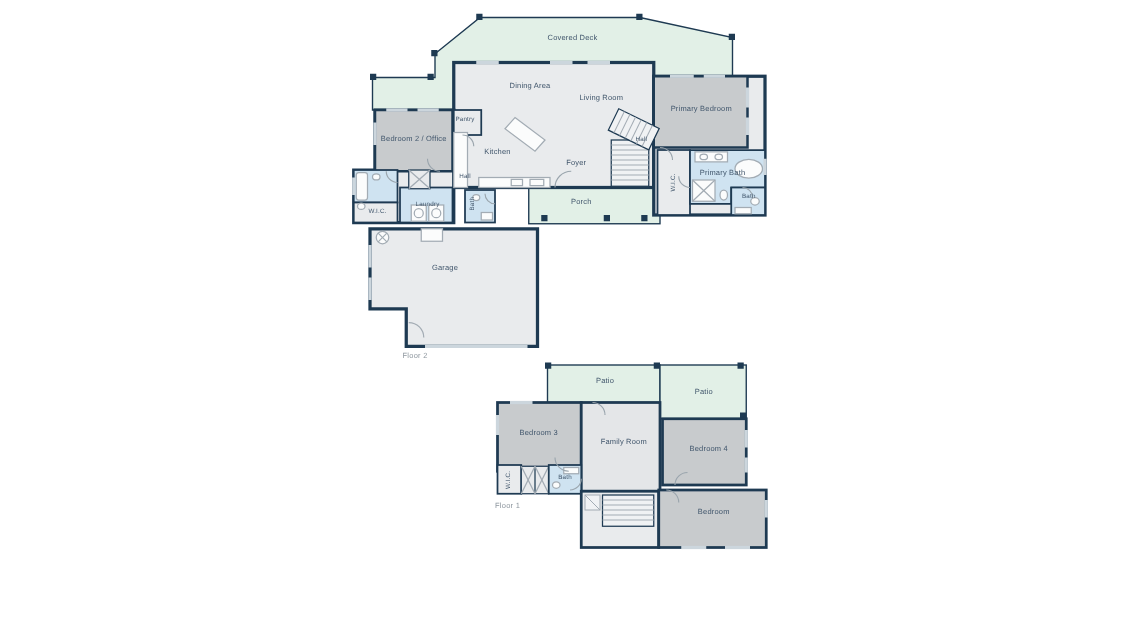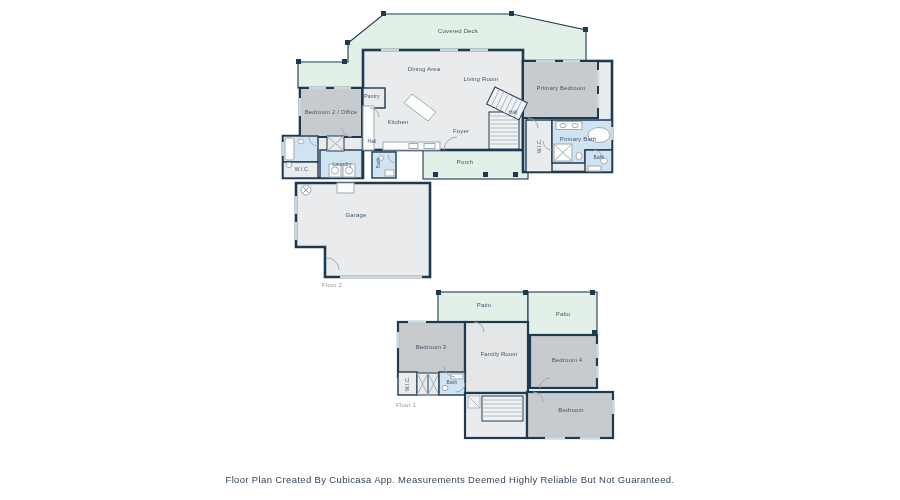--- a/index.html
+++ b/index.html
@@ -281,15 +281,14 @@
   <span class="room-label" style="left:563px;top:314px">Patio</span>
   <span class="room-label" style="left:431px;top:347px">Bedroom 3</span>
   <span class="room-label" style="left:499px;top:354px">Family Room</span>
   <span class="room-label" style="left:567px;top:360px">Bedroom 4</span>
   <span class="room-label vert" style="left:407px;top:384px">W.I.C.</span>
   <span class="room-label tiny" style="left:452px;top:382px">Bath</span>
   <span class="room-label" style="left:571px;top:410px">Bedroom</span>
   <span class="floor-label" style="left:396px;top:402px">Floor 1</span>
 </div>
 
-<div class="footer">Floor Plan Created By Cubicasa App. Measurements Deemed Highly Reliable But Not Guaranteed.</div>
 
 </div>
 
 </body></html>

